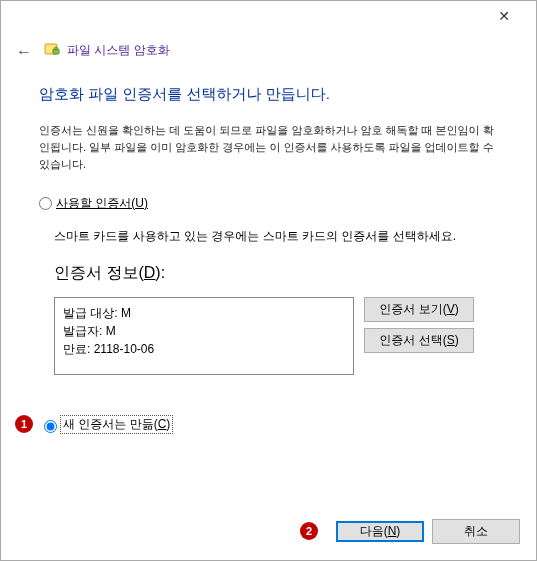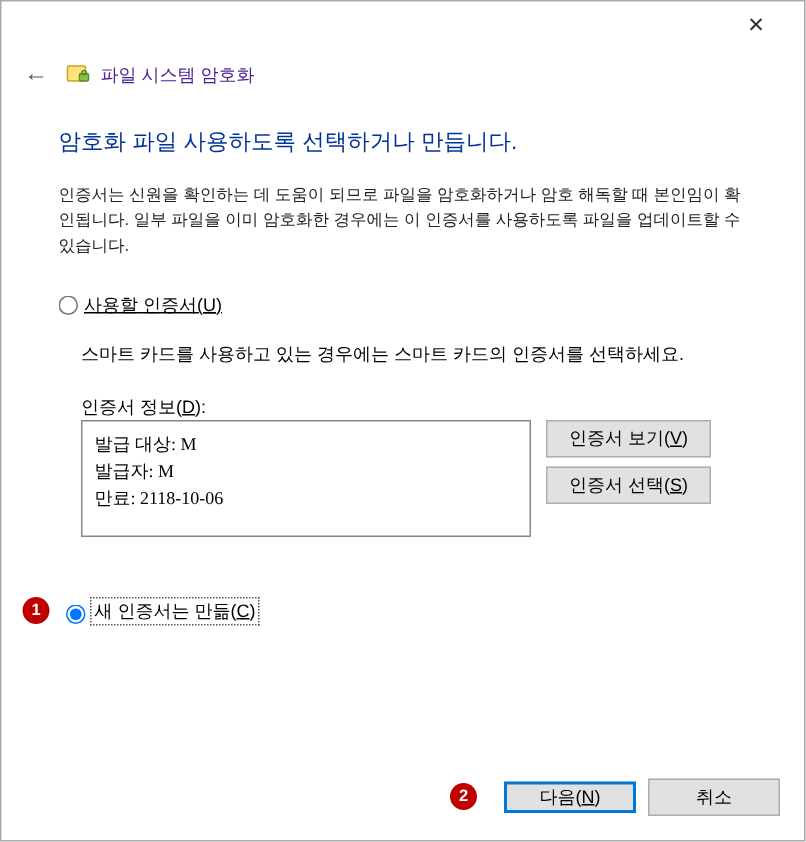--- a/index.html
+++ b/index.html
@@ -81,38 +81,37 @@
     margin: 0 4px 0 0;
   }
   .radio-label { font-size: 12px; }
   .sub-text {
     font-size: 12px;
     margin-left: 15px;
     margin-bottom: 18px;
     margin-top: 16px;
   }
   .cert-info-label {
-    font-size: 12px;
+    font-size: 16px;
     margin-left: 15px;
-    margin-bottom: 0;
+    margin-bottom: 13px;
   }
   .cert-row {
     display: flex;
     margin-left: 15px;
     gap: 10px;
     align-items: flex-start;
   }
   .cert-box {
     border: 1px solid #888;
     width: 300px;
     height: 78px;
     padding: 6px 8px;
     font-size: 12px;
     line-height: 1.5;
-    font-family: Liberation Serif, serif;
   }
   .cert-buttons {
     display: flex;
     flex-direction: column;
     gap: 6px;
   }
   .btn {
     background: #e1e1e1;
     border: 1px solid #adadad;
     font-size: 12px;
@@ -172,21 +171,21 @@
   <div class="back-arrow">←</div>
   <svg class="header-icon" viewBox="0 0 18 18">
     <rect x="2" y="3" width="12" height="10" rx="1" fill="#ffe47a" stroke="#c9a227" stroke-width="1"></rect>
     <rect x="10" y="8" width="6" height="5" rx="1" fill="#8bc34a" stroke="#5a8a2a" stroke-width="1"></rect>
     <rect x="11.5" y="6" width="3" height="3" rx="1.5" fill="none" stroke="#5a8a2a" stroke-width="1"></rect>
   </svg>
   <span class="header-title">파일 시스템 암호화</span>
 </div>
 
 <div class="content">
-  <div class="main-heading">암호화 파일 사용하도록 선택하거나 만듭니다.</div>
+  <div class="main-heading">암호화 파일 인증서를 선택하거나 만듭니다.</div>
   <div class="desc">인증서는 신원을 확인하는 데 도움이 되므로 파일을 암호화하거나 암호 해독할 때 본인임이 확인됩니다. 일부 파일을 이미 암호화한 경우에는 이 인증서를 사용하도록 파일을 업데이트할 수 있습니다.</div>
 
   <div class="radio-row">
     <input type="radio" name="certopt" style="">
     <span class="radio-label">
       <span>사용할 인증서(</span><span class="underline-access">U</span><span>)</span>
     </span>
   </div>
   <div class="sub-text">스마트 카드를 사용하고 있는 경우에는 스마트 카드의 인증서를 선택하세요.</div>
 

